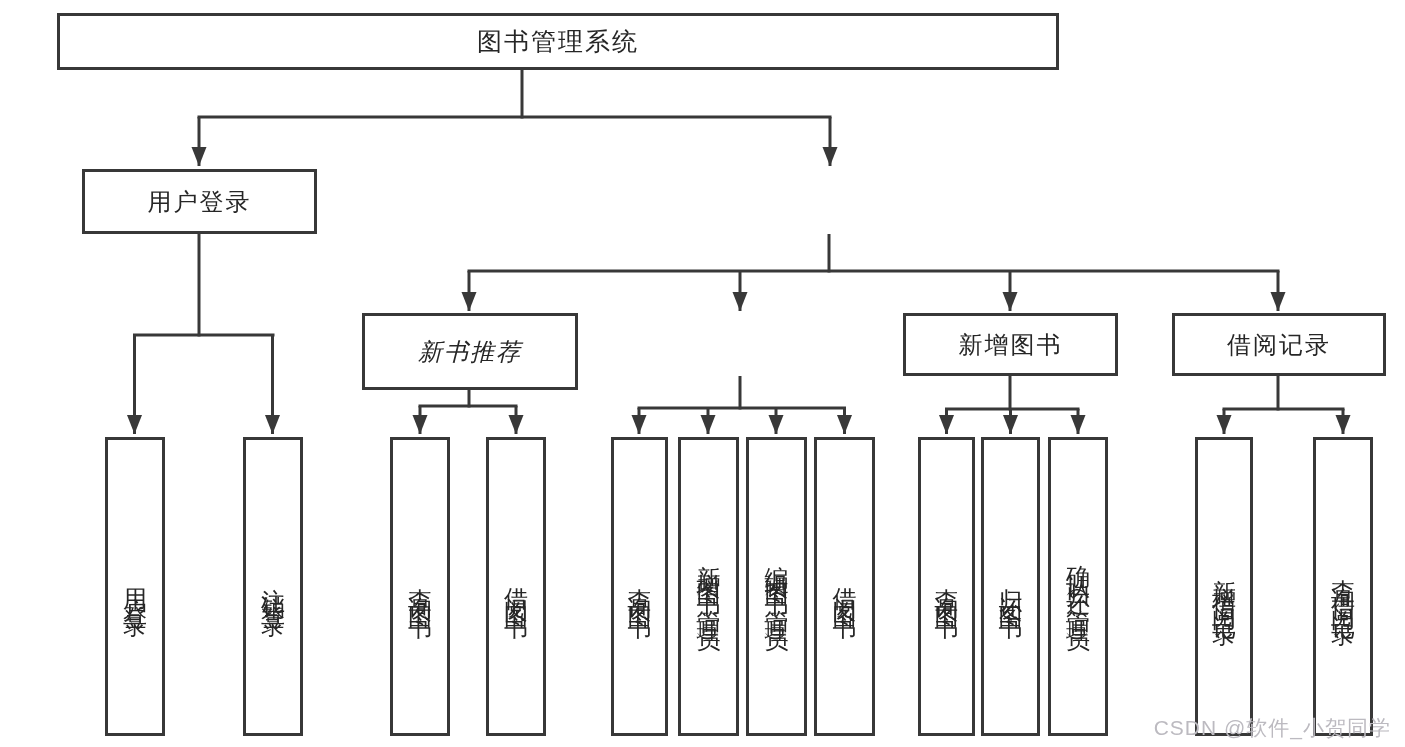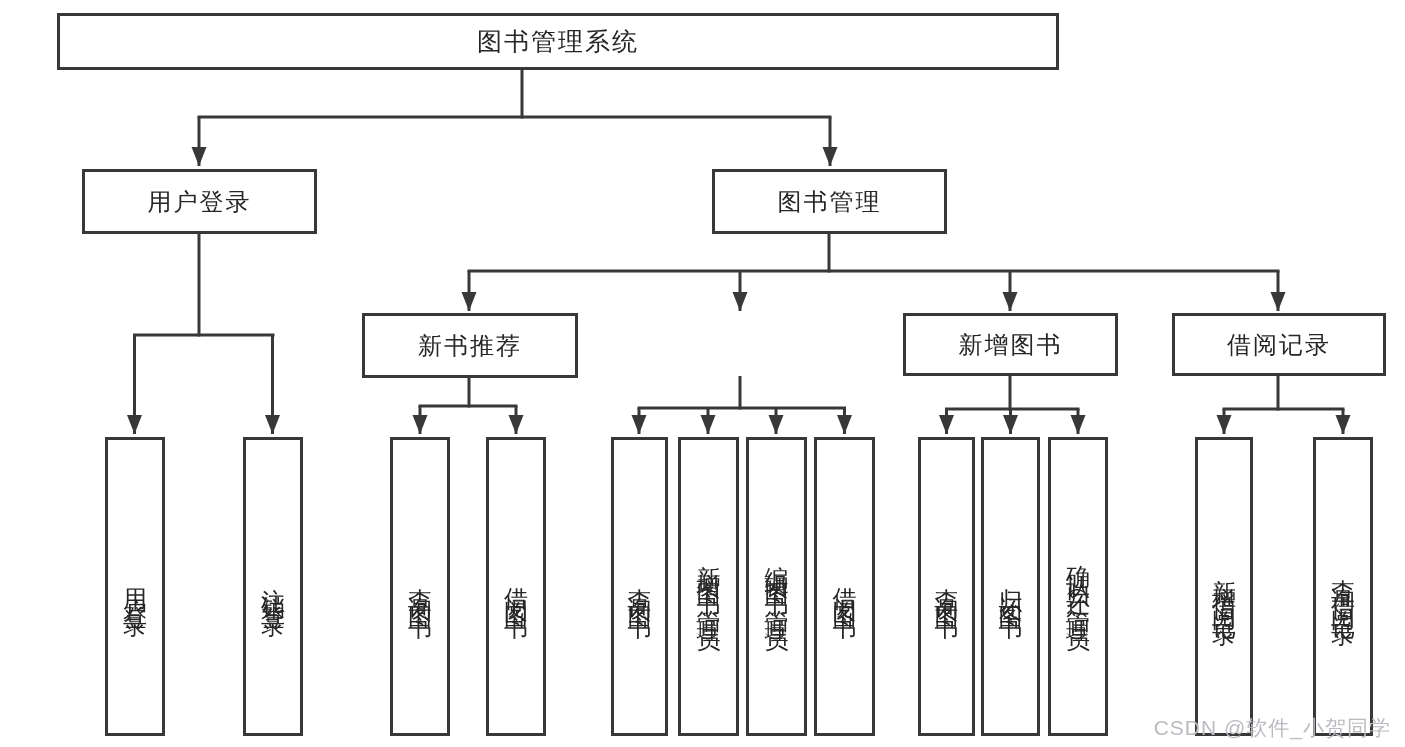--- a/index.html
+++ b/index.html
@@ -106,25 +106,22 @@
     </g>
   </svg>
 
   <div class="box" style="left:21px; top:13px; width:1002px; height:57px;margin-left:36px;">
     <span class="hlabel root-label">图书管理系统</span>
   </div>
 
   <div class="box" style="left:82px; top:169px; width:235px; height:65px;">
     <span class="hlabel">用户登录</span>
   </div>
-  <div class="box" style="left:712px; top:169px; width:235px; height:65px;">
-    <span class="hlabel">图书管理</span>
-  </div>
 
-  <div class="box" style="left:362px; top:313px; width:216px; height:65px;">
+  <div class="box" style="left:362px; top:313px; width:216px; height:77px;font-style:italic;">
     <span class="hlabel">新书推荐</span>
   </div>
   <div class="box" style="left:903px; top:313px; width:215px; height:63px;">
     <span class="hlabel">新增图书</span>
   </div>
   <div class="box" style="left:1172px; top:313px; width:214px; height:63px;">
     <span class="hlabel">借阅记录</span>
   </div>
 
   <div class="box leaf" style="left:105px; width:60px;">

